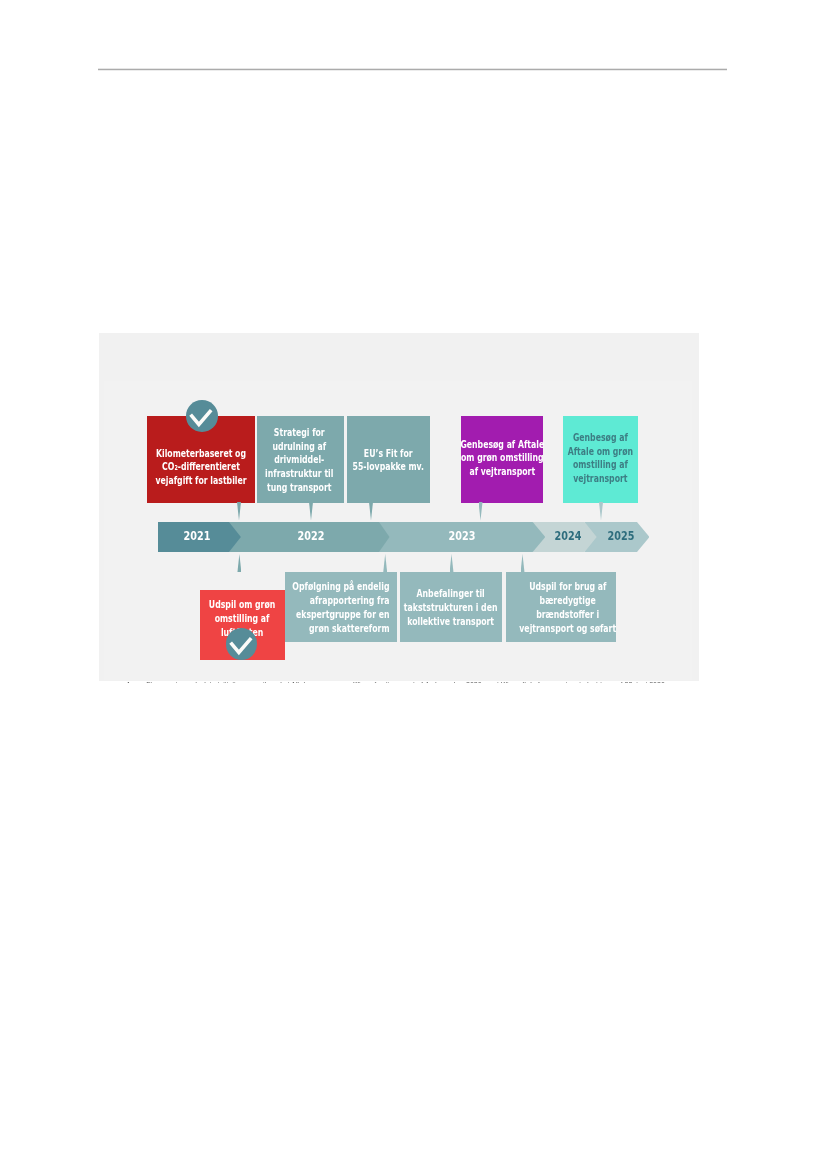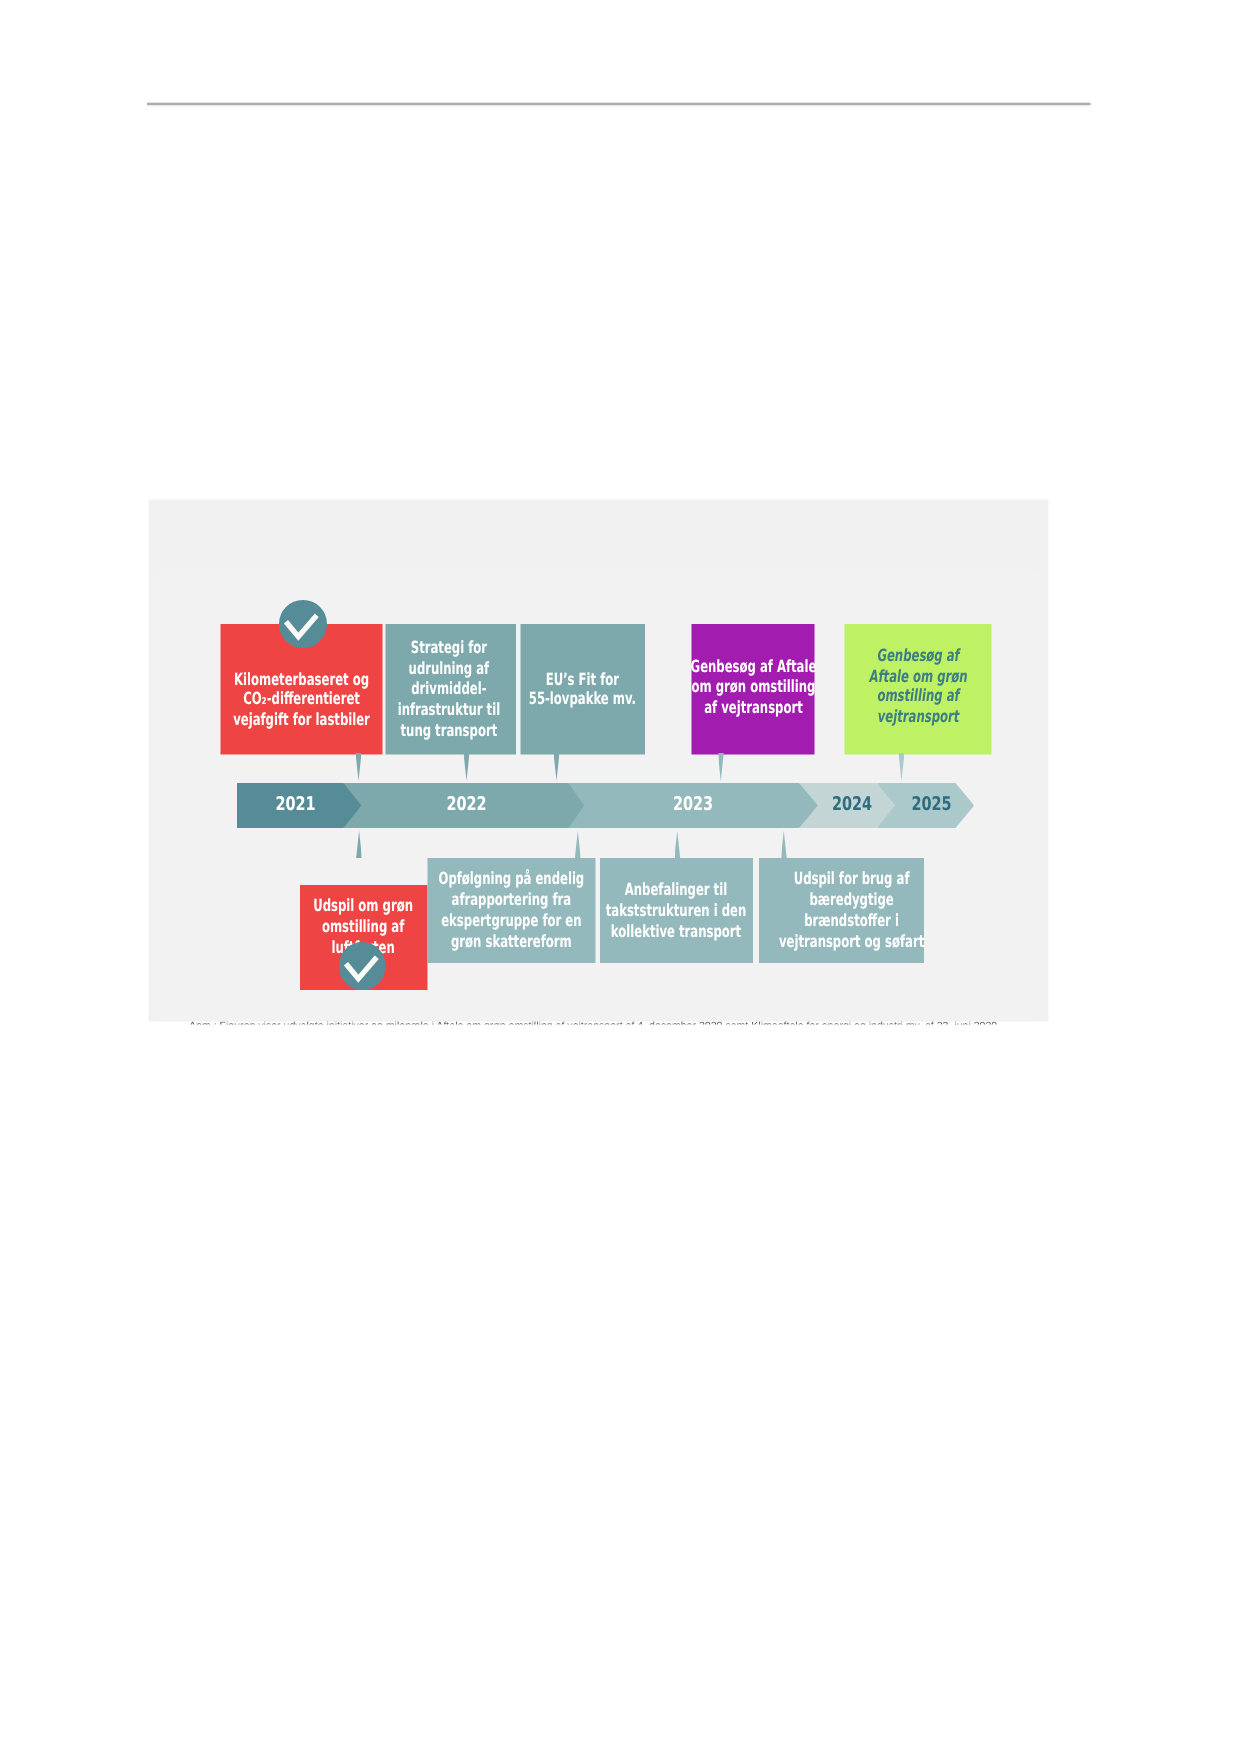--- a/index.html
+++ b/index.html
@@ -46,21 +46,21 @@
         <div class="chev" style="left: 59px; top: 189px; width: 82.9px; height: 30px; background: rgb(86, 140, 152); clip-path: polygon(0px 0px, 85.6454% 0px, 100% 50%, 85.6454% 100%, 0px 100%); z-index: 20;"></div>
         <div class="chevlabel" style="left: 67.7px; top: 189px; width: 60px; height: 30px; z-index: 30;">2021</div>
         <div class="chev" style="left: 130px; top: 189px; width: 160.5px; height: 30px; background: rgb(125, 169, 172); clip-path: polygon(0px 0px, 93.4579% 0px, 100% 50%, 93.4579% 100%, 0px 100%); z-index: 19;"></div>
         <div class="chevlabel" style="left: 181.5px; top: 189px; width: 60px; height: 30px; z-index: 30;">2022</div>
         <div class="chev" style="left: 280px; top: 189px; width: 166.3px; height: 30px; background: rgb(148, 185, 188); clip-path: polygon(0px 0px, 92.4233% 0px, 100% 50%, 92.4233% 100%, 0px 100%); z-index: 18;"></div>
         <div class="chevlabel" style="left: 333px; top: 189px; width: 60px; height: 30px; z-index: 30;">2023</div>
         <div class="chev darktext" style="left: 433.7px; top: 189px; width: 64px; height: 30px; background: rgb(196, 213, 213); clip-path: polygon(0px 0px, 81.0937% 0px, 100% 50%, 81.0937% 100%, 0px 100%); z-index: 17;"></div>
         <div class="chevlabel darktext" style="left: 438.8px; top: 189px; width: 60px; height: 30px; z-index: 30;">2024</div>
         <div class="chev darktext" style="left: 485.6px; top: 189px; width: 64.9px; height: 30px; background: rgb(171, 200, 203); clip-path: polygon(0px 0px, 80.7396% 0px, 100% 50%, 80.7396% 100%, 0px 100%); z-index: 16;"></div>
         <div class="chevlabel darktext" style="left: 491.5px; top: 189px; width: 60px; height: 30px; z-index: 30;">2025</div>
-        <div class="tlbox" style="left: 48px; top: 83px; width: 108px; height: 86.5px; background: #ef4444;">
+        <div class="tlbox" style="left: 48px; top: 83px; width: 108px; height: 86.5px; background: #b91c1c;">
           <div style="transform: translateY(7.6px);">
             <div>Kilometerbaseret og</div>
             <div>CO₂-differentieret</div>
             <div>vejafgift for lastbiler</div>
           </div>
         </div>
         <div class="ptr down" style="left: 138px; background: rgb(125, 169, 172); top: 169px;"></div>
         <div class="tlbox" style="left: 158px; top: 83px; width: 87px; height: 86.5px; background: rgb(125, 169, 172); justify-content: flex-end;">
           <div style="transform: translateY(0.6px);">
             <div>Strategi for</div>
@@ -79,38 +79,38 @@
         </div>
         <div class="ptr down" style="left: 270px; background: rgb(125, 169, 172); top: 169px;"></div>
         <div class="tlbox" style="left: 362px; top: 83px; width: 82px; height: 86.5px; background: #a21caf;">
           <div style="transform: translateY(-0.7px);">
             <div>Genbesøg af Aftale</div>
             <div>om grøn omstilling</div>
             <div>af vejtransport</div>
           </div>
         </div>
         <div class="ptr down" style="left: 379.5px; background: rgb(148, 185, 188); top: 169px;"></div>
-        <div class="tlbox pale" style="left: 464px; top: 83px; width: 98px; height: 86.5px; background: #bef264; font-style: italic;">
+        <div class="tlbox pale" style="left: 464px; top: 83px; width: 75px; height: 86.5px; background: #5eead4;">
           <div style="transform: translateY(-1.4px);">
             <div>Genbesøg af</div>
             <div>Aftale om grøn</div>
             <div>omstilling af</div>
             <div>vejtransport</div>
           </div>
         </div>
         <div class="ptr down" style="left: 500px; background: rgb(171, 200, 203); top: 169px;"></div>
         <div class="tlbox" style="left: 101px; top: 257px; width: 85px; height: 69.8px; background: #ef4444;">
           <div style="transform: translateY(-6.4px);">
             <div>Udspil om grøn</div>
             <div>omstilling af</div>
             <div>luftfarten</div>
           </div>
         </div>
         <div class="ptr up" style="left: 138.4px; background: rgb(125, 169, 172); top: 220.9px;"></div>
-        <div class="tlbox" style="left: 186px; top: 239px; width: 112px; height: 69.8px; background: rgb(148, 185, 188);">
+        <div class="tlbox" style="left: 186px; top: 239px; width: 112px; height: 69.8px; background: rgb(148, 185, 188); text-align: right;">
           <div style="transform: translateY(0.6px);">
             <div>Opfølgning på endelig</div>
             <div>afrapportering fra</div>
             <div>ekspertgruppe for en</div>
             <div>grøn skattereform</div>
           </div>
         </div>
         <div class="ptr up" style="left: 284.2px; background: rgb(148, 185, 188); top: 220.9px;"></div>
         <div class="tlbox" style="left: 301px; top: 239px; width: 102px; height: 69.8px; background: rgb(148, 185, 188);">
           <div style="transform: translateY(0.6px);">

